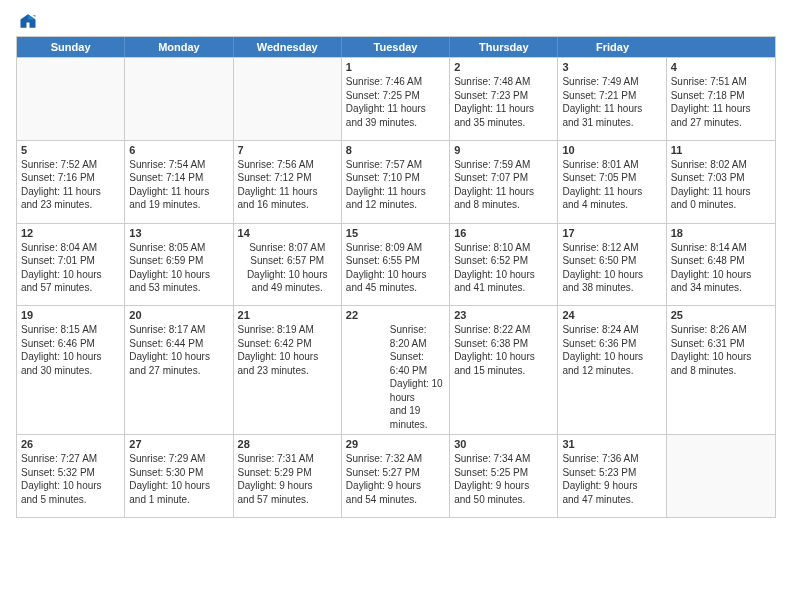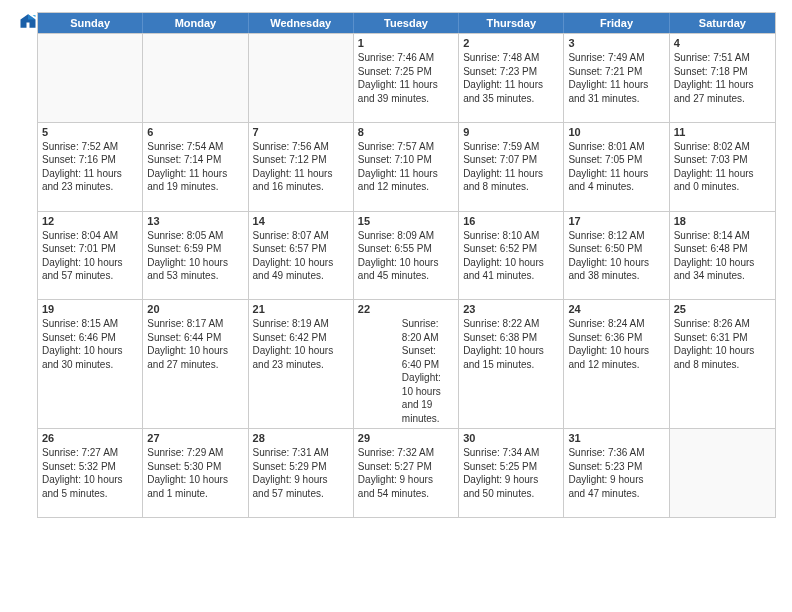--- a/index.html
+++ b/index.html
@@ -8,21 +8,21 @@
       height: 612px;
       font-family: Arial, sans-serif;
       background: #fff;
       overflow: hidden;
     }
     .page {
       width: 792px;
       height: 528px;
       padding: 12px 16px 10px 16px;
       display: flex;
-      flex-direction: row;
+      flex-direction: column;
     }
     .header {
       display: flex;
       align-items: flex-start;
       justify-content: space-between;
       margin-bottom: 6px;
     }
     .logo {
       display: flex;
       flex-direction: column;
@@ -146,21 +146,20 @@
   </div>
 
   <div class="calendar">
     <div class="calendar-header">
     <div class="cal-header-cell">Sunday</div>
         <div class="cal-header-cell">Monday</div>
         <div class="cal-header-cell">Wednesday</div>
         <div class="cal-header-cell">Tuesday</div>
         <div class="cal-header-cell">Thursday</div>
         <div class="cal-header-cell">Friday</div>
-        <div class="cal-header-cell">Saturday</div>
       </div>
     <div class="calendar-body">
     <div class="cal-row">
           <div class="cal-cell empty"></div>
           <div class="cal-cell empty"></div>
           <div class="cal-cell empty"></div>
           <div class="cal-cell">
             <span class="day-number">1</span>
             <div class="cell-text" style="white-space: pre-line;">Sunrise: 7:46 AM
 Sunset: 7:25 PM
@@ -250,21 +249,21 @@
           </div>
           <div class="cal-cell">
             <span class="day-number">13</span>
             <div class="cell-text" style="white-space: pre-line;">Sunrise: 8:05 AM
 Sunset: 6:59 PM
 Daylight: 10 hours
 and 53 minutes.</div>
           </div>
           <div class="cal-cell">
             <span class="day-number">14</span>
-            <div class="cell-text" style="white-space: pre-line;">Sunrise: 8:07 AM
+            <div class="cell-text" style="white-space: pre-line; text-align: center;">Sunrise: 8:07 AM
 Sunset: 6:57 PM
 Daylight: 10 hours
 and 49 minutes.</div>
           </div>
           <div class="cal-cell">
             <span class="day-number">15</span>
             <div class="cell-text" style="white-space: pre-line;">Sunrise: 8:09 AM
 Sunset: 6:55 PM
 Daylight: 10 hours
 and 45 minutes.</div>

